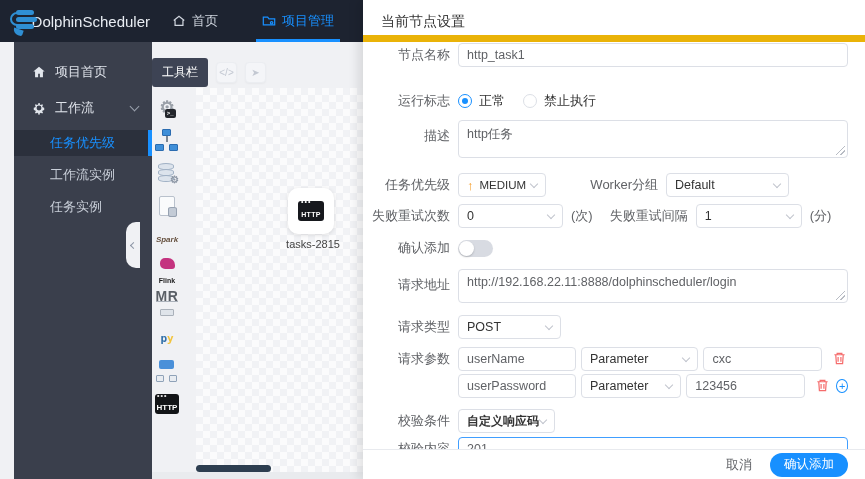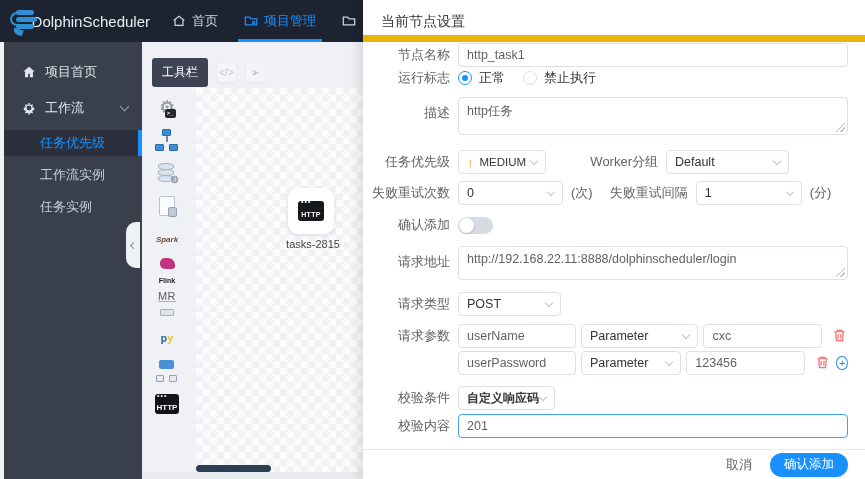--- a/index.html
+++ b/index.html
@@ -8,29 +8,29 @@
 
   
   .navbar { position:absolute; left:0; top:0; width:865px; height:42px; background:#1d2330; z-index:5; display:flex; align-items:center; }
   .brand { display:flex; align-items:center; gap:8px; padding-left:10px; width:150px; }
   .logo { width:30px; height:28px; position:relative; }
   .logo .bar { position:absolute; left:6px; width:18px; height:5px; border-radius:3px; background:#2f8fd4; }
   .logo .b1 { top:3px; } .logo .b2 { top:10px; width:21px; } .logo .b3 { top:17px; }
   .logo .hook { position:absolute; left:0; top:5px; width:9px; height:14px; border:2px solid #2f8fd4; border-right:none; border-radius:7px 0 0 7px; }
   .logo .tail { position:absolute; left:3px; bottom:0; width:10px; height:6px; background:#2f8fd4; border-radius:0 0 2px 6px; transform:rotate(18deg); }
   .brand-name { color:#e9edf3; font-size:15px; }
-  .nav-items { display:flex; align-items:center; gap:26px; margin-left:22px; height:100%; }
+  .nav-items { display:flex; align-items:center; gap:44px; margin-left:22px; height:100%; }
   .nav-item { display:flex; align-items:center; gap:6px; color:#cfd5de; font-size:13px; height:100%; position:relative; cursor:pointer; white-space:nowrap; }
   .nav-item.active { color:#1890ff; }
   .nav-item.active::after { content:""; position:absolute; left:-6px; right:-6px; bottom:0; height:3px; background:#1890ff; }
   .nav-glyph { width:14px; height:14px; display:inline-block; }
   .nav-glyph svg { width:14px; height:14px; display:block; }
 
   
-  .sidebar { position:absolute; left:4px; top:42px; width:138px; height:437px; background:#3a3f4c; z-index:4; padding-top:16px; }
+  .sidebar { position:absolute; left:14px; top:42px; width:138px; height:437px; background:#3a3f4c; z-index:4; padding-top:16px; }
   .side-item { display:flex; align-items:center; gap:9px; height:28px; padding-left:18px; color:#dfe3ea; font-size:13px; cursor:pointer; position:relative; margin-bottom:8px; }
   .side-sub { padding-left:36px; color:#c9cfd9; height:26px; margin-bottom:6px; }
   .side-sub.selected { background:#2b303c; color:#1890ff; }
   .side-sub.selected::after { content:""; position:absolute; right:0; top:0; bottom:0; width:4px; background:#1890ff; }
   .side-icon { width:14px; height:14px; color:#e2e6ec; }
   .side-icon svg { width:14px; height:14px; display:block; }
   .chev { width:7px; height:7px; border-right:1.5px solid #9aa1ad; border-bottom:1.5px solid #9aa1ad; transform:rotate(45deg); display:inline-block; }
   .side-item .chev { position:absolute; right:14px; top:9px; }
   .drawer-handle { position:absolute; left:126px; top:222px; width:14px; height:46px; background:#f0f1f4; border-radius:10px 0 0 10px; z-index:6; display:flex; align-items:center; justify-content:center; }
   .drawer-handle .chev { transform:rotate(135deg); width:5px; height:5px; border-color:#8a93a3; }
@@ -95,21 +95,21 @@
   .ti-db b { position:absolute; left:0; width:16px; height:7px; background:#dce3ec; border:1px solid #9fb0c4; border-radius:50%/40%; }
   .ti-db b:nth-child(1){ top:0; } .ti-db b:nth-child(2){ top:6px; } .ti-db b:nth-child(3){ top:12px; }
   .ti-db i { position:absolute; right:-3px; bottom:-2px; font-size:10px; color:#8d97a5; font-style:normal; }
   .ti-doc { width:16px; height:20px; background:#fafbfc; border:1px solid #b9c1cc; border-radius:2px; position:relative; }
   .ti-doc i { position:absolute; right:-3px; bottom:-2px; width:9px; height:10px; background:#c3cbd6; border:1px solid #97a2b1; border-radius:3px/2px; }
   .ti-spark { font-size:8px; color:#66513f; font-weight:bold; font-style:italic; position:relative; }
   .ti-flink { text-align:center; }
   .ti-flink b { display:block; width:15px; height:11px; margin:0 auto; background:#c4337f; border-radius:5px 7px 3px 5px; }
   .ti-flink span { font-size:7px; color:#1b1b1b; font-weight:bold; }
   .ti-mr { text-align:center; }
-  .ti-mr span { font-size:11px; color:#5a5f66; font-weight:normal; letter-spacing:.5px; display:block; border-bottom:1px solid #aab1ba; line-height:10px; }
+  .ti-mr span { font-size:14px; color:#5a5f66; font-weight:bold; letter-spacing:.5px; display:block; border-bottom:1px solid #aab1ba; line-height:10px; }
   .ti-mr i { display:inline-block; width:14px; height:7px; background:#dfe4ea; border:1px solid #aab1ba; border-radius:1px; }
   .ti-py { font-size:11px; font-weight:bold; color:#2f6fa8; position:relative; font-family:"DejaVu Sans Mono",monospace; }
   .ti-py i { color:#f2c43d; font-style:normal; }
   .ti-dep { position:relative; width:24px; height:22px; }
   .ti-dep b { position:absolute; left:4px; top:0; width:15px; height:9px; background:#4a90d9; border-radius:2px; }
   .ti-dep i { position:absolute; bottom:0; width:8px; height:7px; background:#e8ecf1; border:1px solid #8fa2b8; border-radius:1px; }
   .ti-dep i:nth-child(2){ left:1px; } .ti-dep i:nth-child(3){ left:14px; }
   .ti-http { width:24px; height:20px; background:#121417; border-radius:3px; position:relative; display:flex; align-items:flex-end; justify-content:center; }
   .ti-http::before { content:"•••"; position:absolute; top:-2px; left:2px; font-size:7px; color:#e8e8e8; letter-spacing:1px; }
   .ti-http span { color:#fff; font-size:8px; font-weight:bold; margin-bottom:2px; }
@@ -268,21 +268,21 @@
   <div class="panel">
     <div class="panel-header">当前节点设置</div>
 
     <div class="panel-form">
 
       <div class="frow" style="">
         <span class="flabel">节点名称</span>
         <input class="inp grow" value="http_task1" style="">
       </div>
 
-      <div class="frow" style="margin-top:2px;">
+      <div class="frow" style="margin-top:25px;">
         <span class="flabel">运行标志</span>
         <span class="radio checked"></span>
         <span class="radio-label">正常</span>
         <span class="radio"></span>
         <span class="radio-label">禁止执行</span>
       </div>
 
       <div class="frow" style="margin-top:10px; align-items:flex-start;">
         <span class="flabel" style="margin-top:7px;">描述</span>
         <div class="tarea grow" style="height:38px;">

